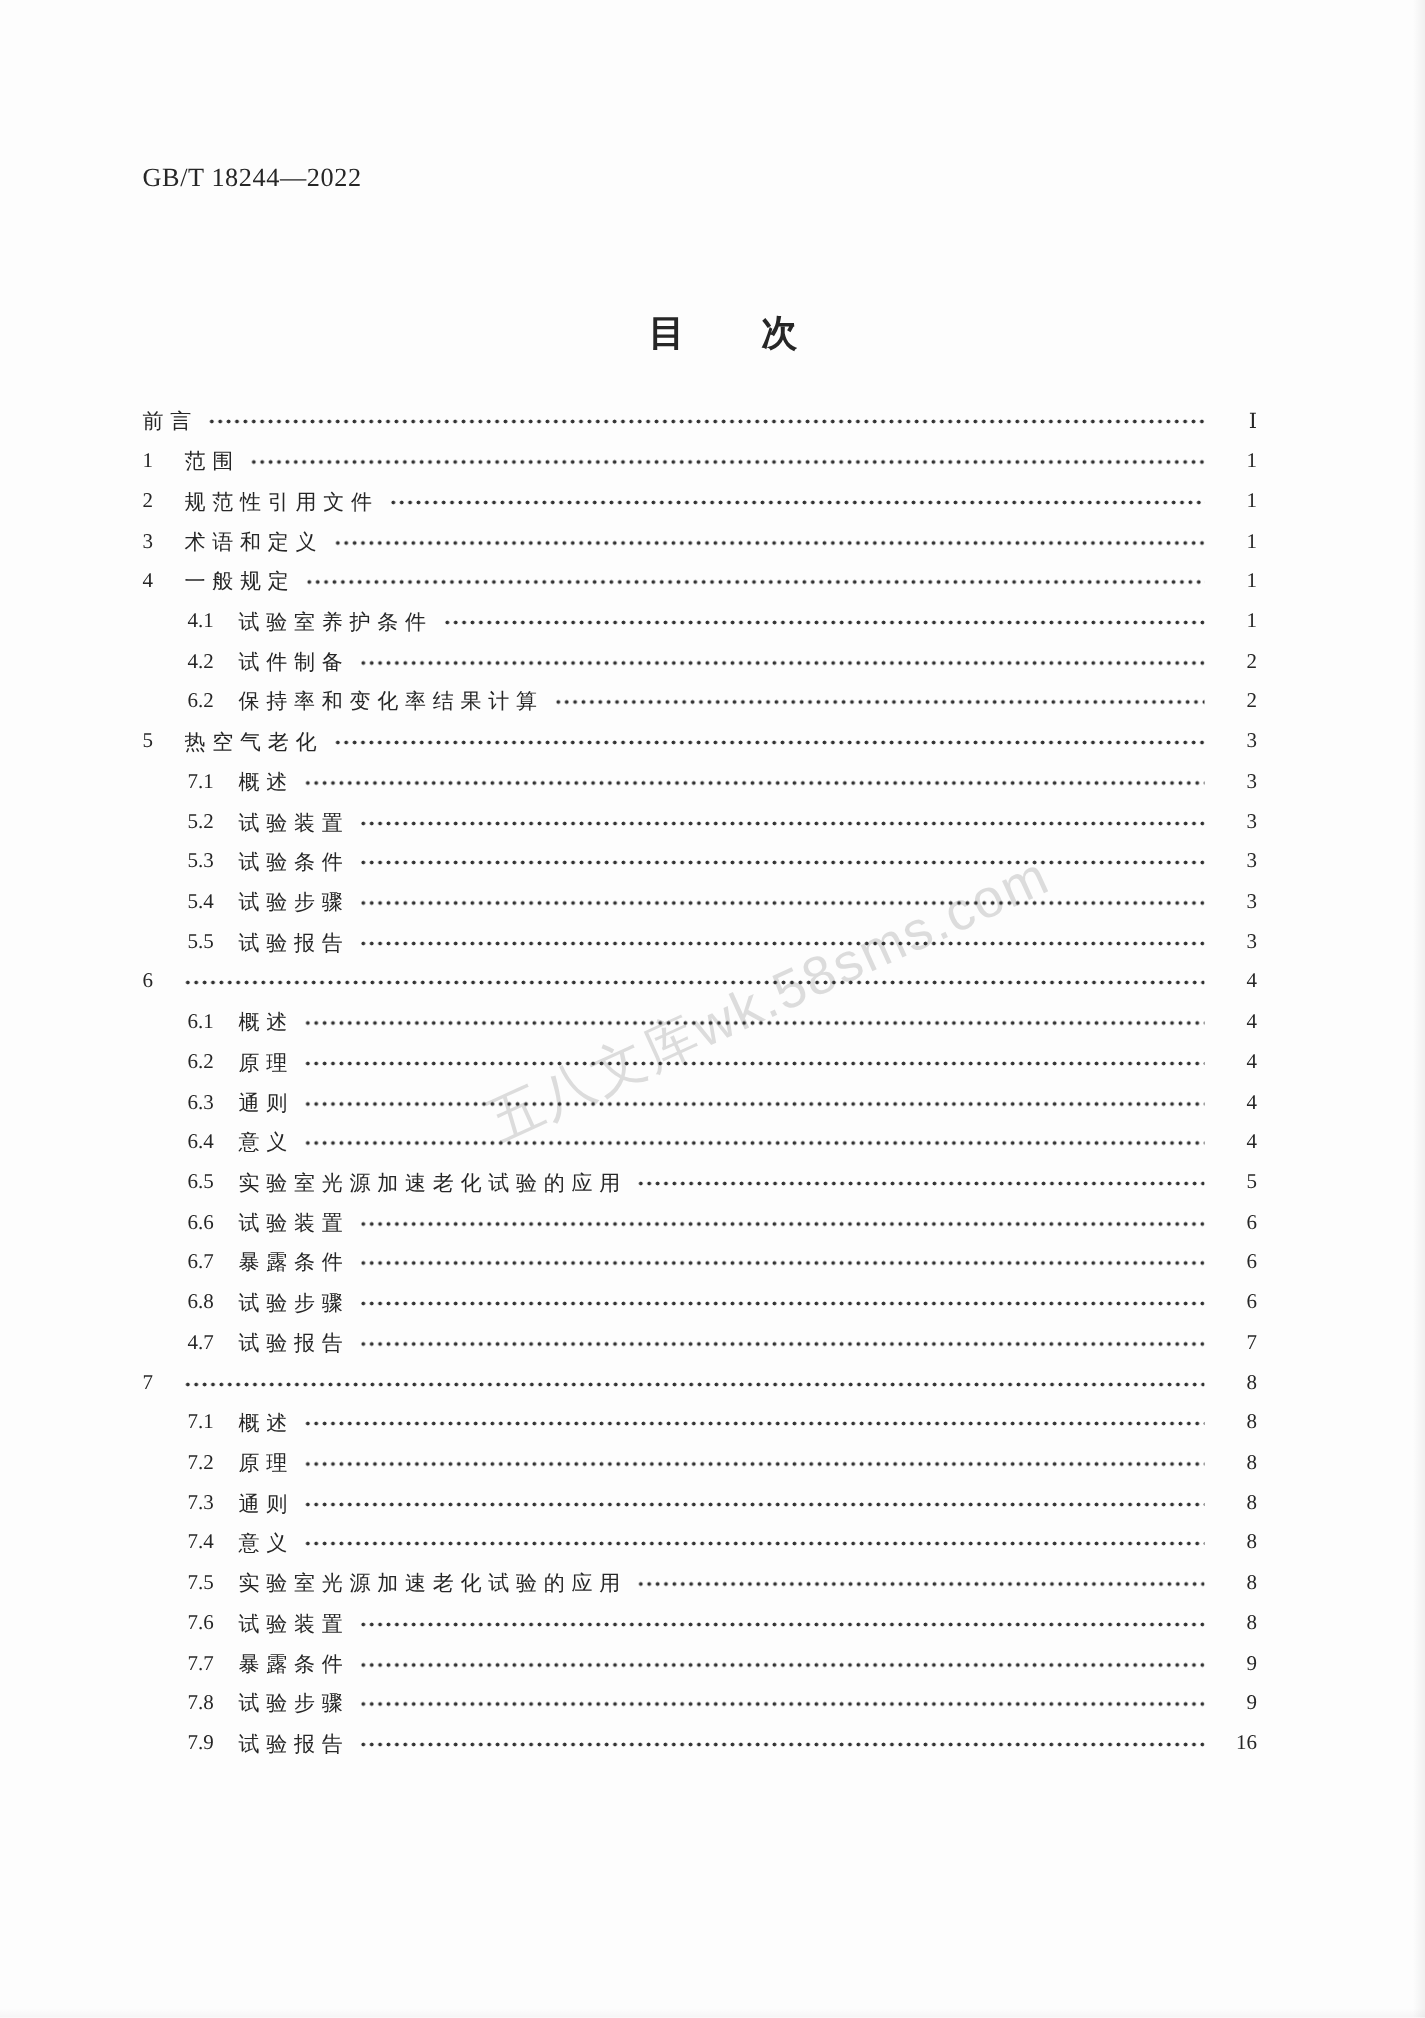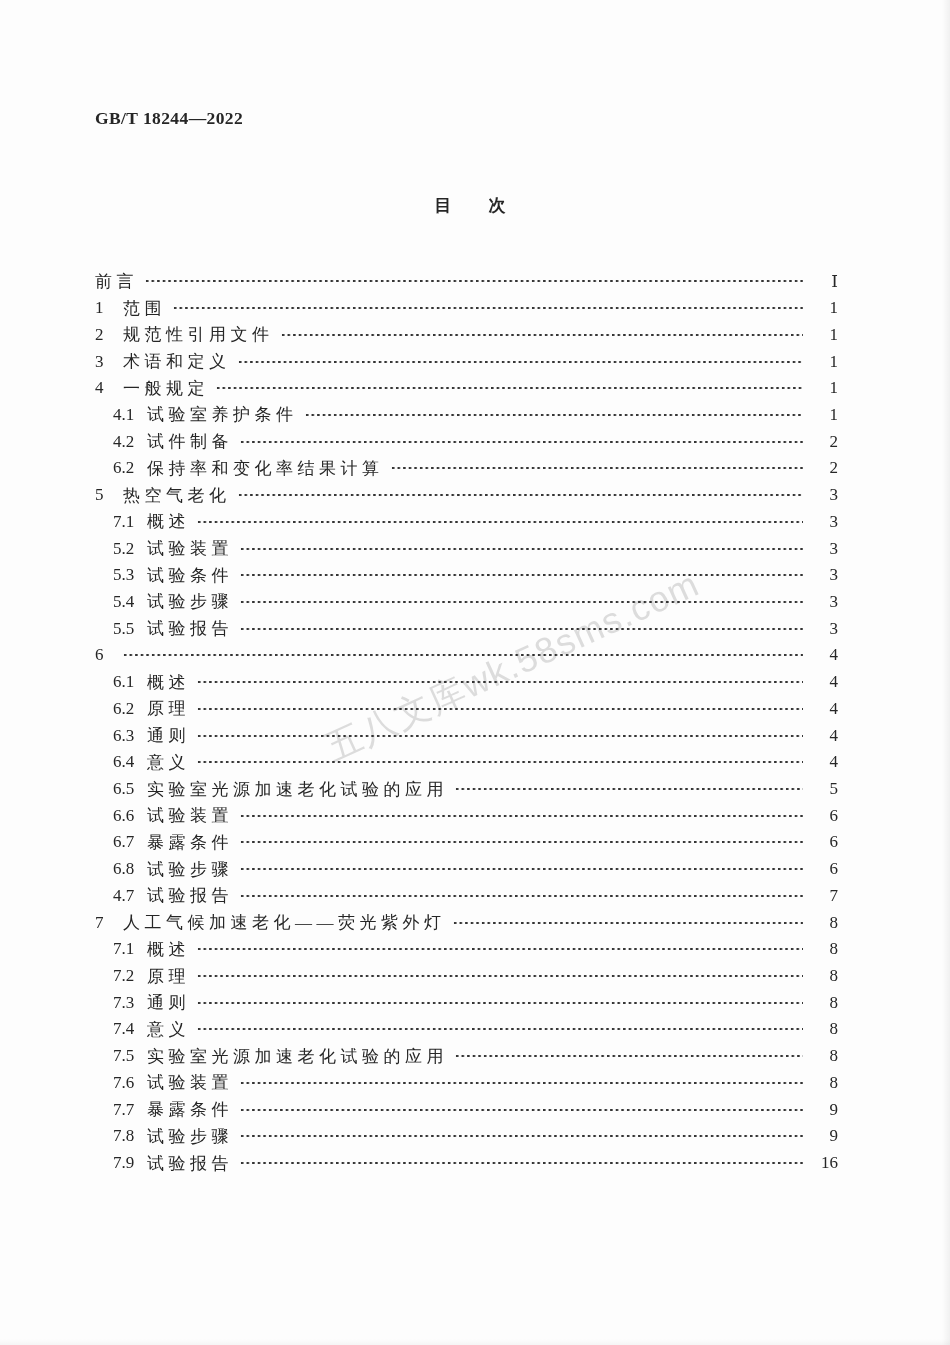--- a/index.html
+++ b/index.html
@@ -21,59 +21,59 @@
     background: linear-gradient(to left, rgba(0,0,0,0.05), rgba(0,0,0,0) 8px),
                 linear-gradient(to top, rgba(0,0,0,0.03), rgba(0,0,0,0) 6px),
                 #fdfdfd;
     overflow: hidden;
   }
   .doc-number {
     position: absolute;
     left: 95px;
     top: 108px;
     font-size: 17.5px;
-    font-weight: bold;
+    font-weight: normal;
     letter-spacing: 0.4px;
     white-space: nowrap;
   }
   .toc-title {
     position: absolute;
     top: 190px;
     left: 95px;
     width: 743px;
-    margin: 4px;
+    margin: 16px;
     text-align: center;
-    font-size: 17px;
+    font-size: 24px;
     font-weight: bold;
     letter-spacing: 1px;
     white-space: pre;
   }
   .toc {
     position: absolute;
     top: 268px;
     left: 95px;
     width: 743px;
     display: flex;
     flex-direction: column;
   }
   .toc-row {
     display: flex;
     align-items: center;
     height: 26.73px;
-    font-size: 17px;
+    font-size: 14px;
     white-space: nowrap;
     justify-content: center;
   }
   .toc-row.level-1 { padding-left: 18px; }
   .toc-num {
     flex: none;
     width: 28px;
     letter-spacing: 0;
   }
-  .toc-row.level-1 .toc-num { width: 34px; }
+  .toc-row.level-1 .toc-num { width: 34px; margin-left: 12px; }
   .toc-label {
     flex: none;
     letter-spacing: 4.5px;
     padding-right: 7px;
   }
   .toc-dots {
     flex: 1 1 auto;
     align-self: center;
     height: 6px;
     margin-right: 9px;
@@ -274,21 +274,20 @@
 
   <div class="toc-row level-1">
     <span class="toc-num">4.7</span>
     <span class="toc-label">试验报告</span>
     <span class="toc-dots"></span>
     <span class="toc-page">7</span>
   </div>
 
   <div class="toc-row level-0">
     <span class="toc-num">7</span>
-    <span class="toc-label">人工气候加速老化——荧光紫外灯</span>
     <span class="toc-dots"></span>
     <span class="toc-page">8</span>
   </div>
 
   <div class="toc-row level-1">
     <span class="toc-num">7.1</span>
     <span class="toc-label">概述</span>
     <span class="toc-dots"></span>
     <span class="toc-page">8</span>
   </div>

